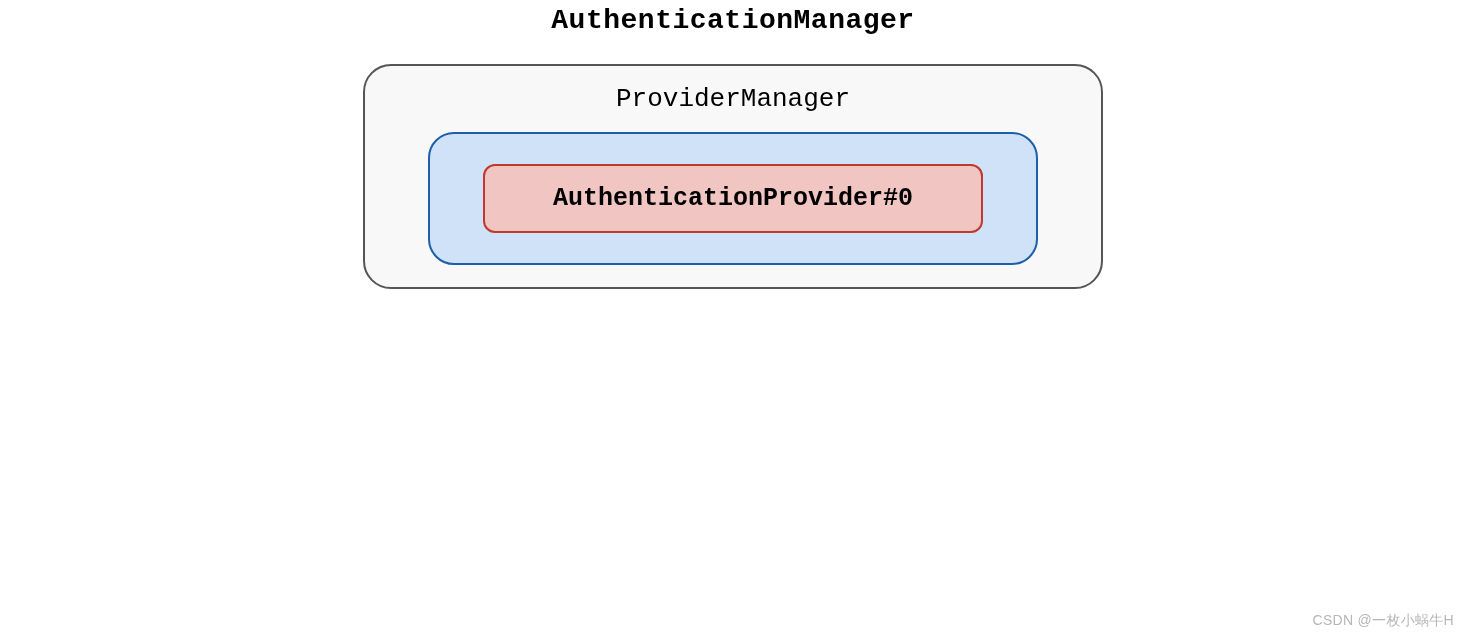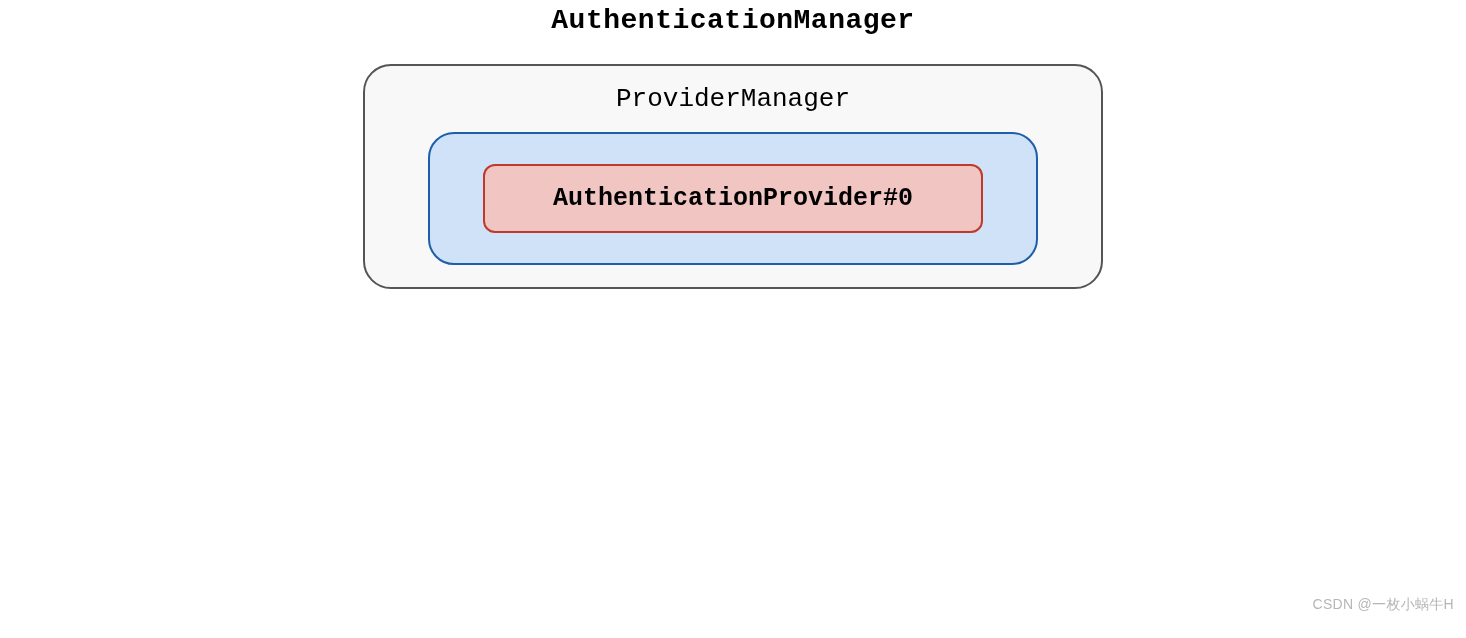--- a/index.html
+++ b/index.html
@@ -61,21 +61,21 @@
       border-radius: 12px;
       background: #f1c5c2;
       padding: 18px 12px;
       text-align: center;
       font-size: 25px;
       font-weight: bold;
       color: #000;
     }
     .watermark {
       position: absolute;
-      bottom: 24px;
+      bottom: 8px;
       right: 12px;
       font-family: Arial, sans-serif;
       font-size: 14px;
       color: rgba(120,120,120,0.55);
       letter-spacing: 0.3px;
     }
   </style>
 </head>
 <body>
 

